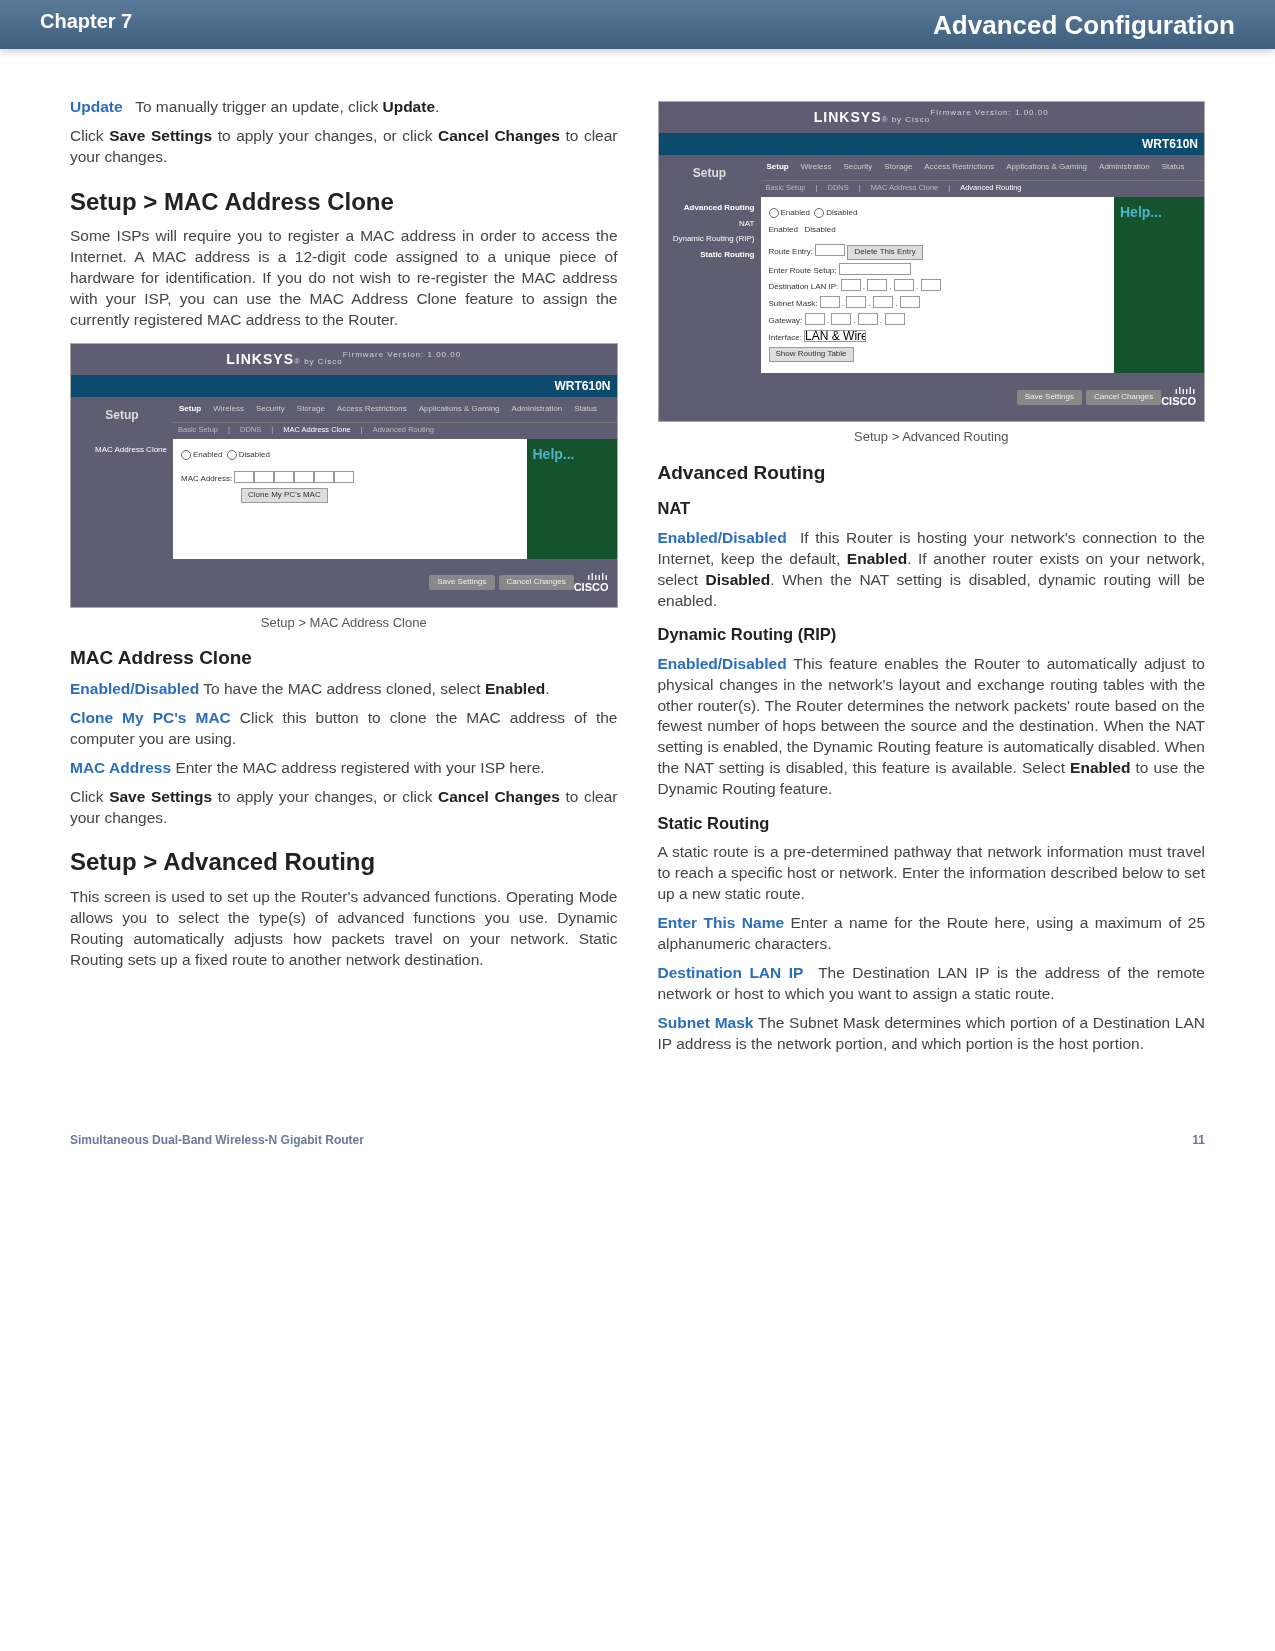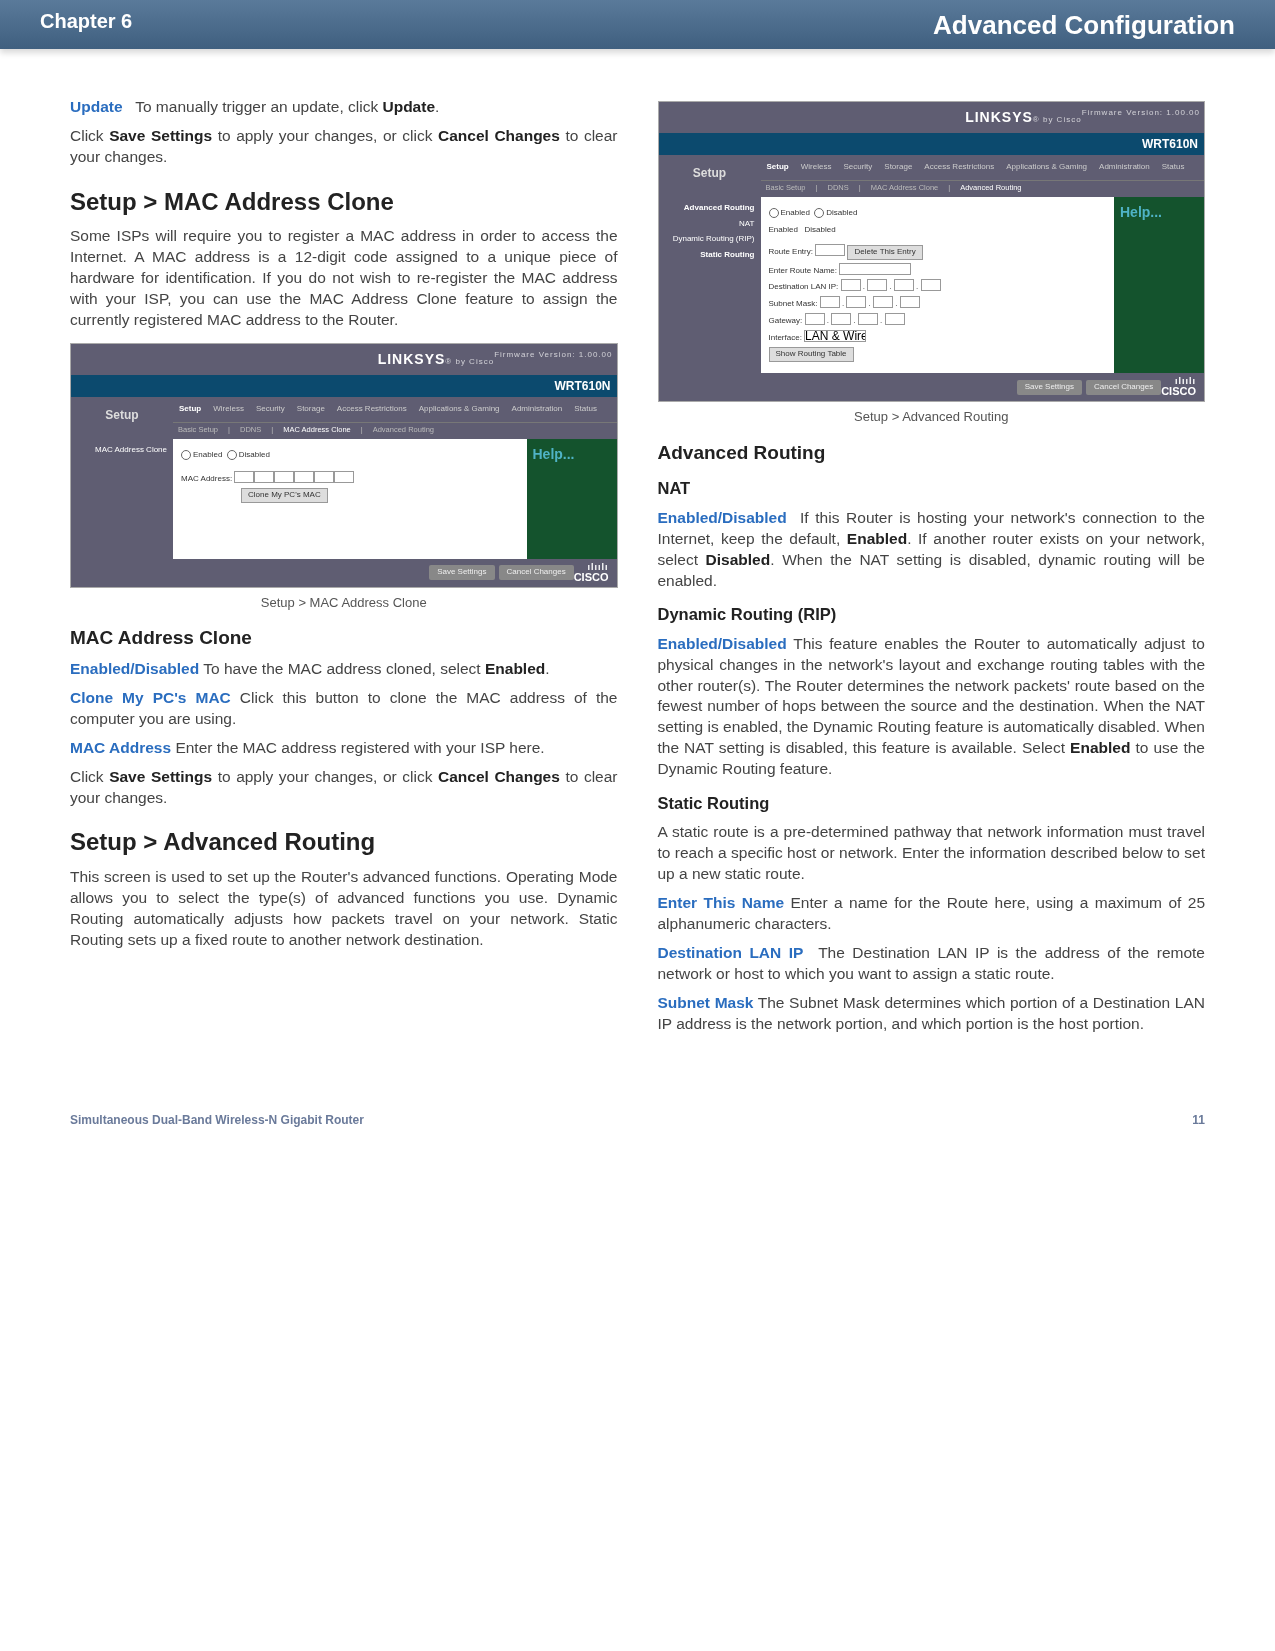--- a/index.html
+++ b/index.html
@@ -73,57 +73,57 @@
   .mock {
     border: 1px solid #aaa;
     margin: 12px 0 4px 0;
     font-family: Arial, sans-serif;
     font-size: 9px;
     color:#fff;
     background:#fff;
   }
   .mock .brand {
     background:#5f5d72;
-    padding:6px 4px;
+    padding:6px 16px;
     font-weight:bold;
     font-size:14px;
     letter-spacing:1px;
     display:flex;
-    justify-content:flex-end;
+    justify-content:center;
   }
   .mock .brand small{font-size:8px;font-weight:normal;opacity:.7}
   .mock .bar2{background:#0c4a6e;color:#fff;font-size:12px;text-align:right;padding:3px 6px;font-weight:bold}
   .mock .tabs{display:flex;background:#5f5d72;}
   .mock .tabs .tabsec{background:#5f5d72;color:#ddd;padding:10px 6px;font-size:12px;font-weight:bold;width:90px;text-align:center}
   .mock .tabs .navwrap{flex:1}
   .mock .tabs .nav{display:flex;background:#5f5d72;padding:4px 0}
   .mock .tabs .nav span{color:#ccc;padding:3px 6px;font-size:8px}
   .mock .tabs .nav span.on{color:#fff;font-weight:bold}
   .mock .subnav{background:#5f5d72;padding:2px 0 4px 0;display:flex;border-top:1px solid #777}
   .mock .subnav span{color:#bbb;font-size:7.5px;padding:0 5px}
   .mock .body{display:flex;min-height:120px}
   .mock .side{width:90px;background:#5f5d72;color:#fff;font-size:8px;text-align:right;padding:6px 6px}
   .mock .side div{margin-bottom:6px;line-height:1.2}
   .mock .main{flex:1;background:#fff;color:#333;padding:8px;font-size:8px;position:relative}
   .mock .hint{width:78px;background:#14532d;color:#fff;font-size:14px;padding:6px}
   .mock .hint .h{color:#4fb3c6;font-weight:bold}
-  .mock .foot{background:#5f5d72;display:flex;justify-content:space-between;align-items:center;padding:4px 8px}
+  .mock .foot{background:#5f5d72;display:flex;justify-content:space-between;align-items:center;padding:14px 8px}
   .mock .foot .cisco{color:#fff;font-size:11px;font-weight:bold;text-align:right;line-height:1}
   .mock .foot .btns{flex:1;text-align:right}
   .mock .foot .btns span{display:inline-block;background:#888;color:#eee;font-size:8px;padding:2px 8px;margin-left:4px;border-radius:2px}
   .mock input[type=text]{width:18px;height:10px;border:1px solid #999;font-size:12px;padding:0}
   .mock .radio{display:inline-block;width:8px;height:8px;border:1px solid #666;border-radius:50%;vertical-align:middle;margin-right:2px}
   .mock .btn{display:inline-block;background:#ddd;border:1px solid #999;font-size:8px;padding:1px 6px;color:#333}
   .mock .row{margin:3px 0}
 </style>
 </head>
 <body>
 
 <div class="header-bar">
-  <span class="left">Chapter 6</span>
+  <span class="left">Chapter 7</span>
   <span class="right">Advanced Configuration</span>
 </div>
 
 <div class="page">
 
   <div class="col">
 
     <p>
       <span class="term">Update</span>&nbsp;&nbsp;
       <span>To manually trigger an update, click </span><span class="bold">Update</span><span>.</span>
@@ -251,21 +251,21 @@
         <div class="side">
           <div style="font-weight:bold">Advanced Routing</div>
           <div>NAT</div>
           <div>Dynamic Routing (RIP)</div>
           <div style="font-weight:bold;margin-top:4px">Static Routing</div>
         </div>
         <div class="main">
           <div class="row"><span class="radio"></span><span>Enabled</span>&nbsp;&nbsp;<span class="radio"></span><span>Disabled</span></div>
           <div class="row" style="margin-top:6px"><span>Enabled</span>&nbsp;&nbsp;&nbsp;<span>Disabled</span></div>
           <div class="row" style="margin-top:8px"><span>Route Entry:</span>&nbsp;<input type="text" style="width: 28px;">&nbsp;<span class="btn">Delete This Entry</span></div>
-          <div class="row"><span>Enter Route Name:</span>&nbsp;<input type="text" style="width: 70px;"></div>
+          <div class="row"><span>Enter Route Setup:</span>&nbsp;<input type="text" style="width: 70px;"></div>
           <div class="row"><span>Destination LAN IP:</span>&nbsp;<input type="text" style=""> . <input type="text" style=""> . <input type="text" style=""> . <input type="text" style=""></div>
           <div class="row"><span>Subnet Mask:</span>&nbsp;<input type="text" style=""> . <input type="text" style=""> . <input type="text" style=""> . <input type="text" style=""></div>
           <div class="row"><span>Gateway:</span>&nbsp;<input type="text" style=""> . <input type="text" style=""> . <input type="text" style=""> . <input type="text" style=""></div>
           <div class="row"><span>Interface:</span>&nbsp;<input type="text" style="width: 60px;" value="LAN &amp; Wireless"></div>
           <div class="row" style="margin-top:4px"><span class="btn">Show Routing Table</span></div>
         </div>
         <div class="hint"><span class="h">Help...</span></div>
       </div>
       <div class="foot">
         <div class="btns"><span>Save Settings</span><span>Cancel Changes</span></div>

